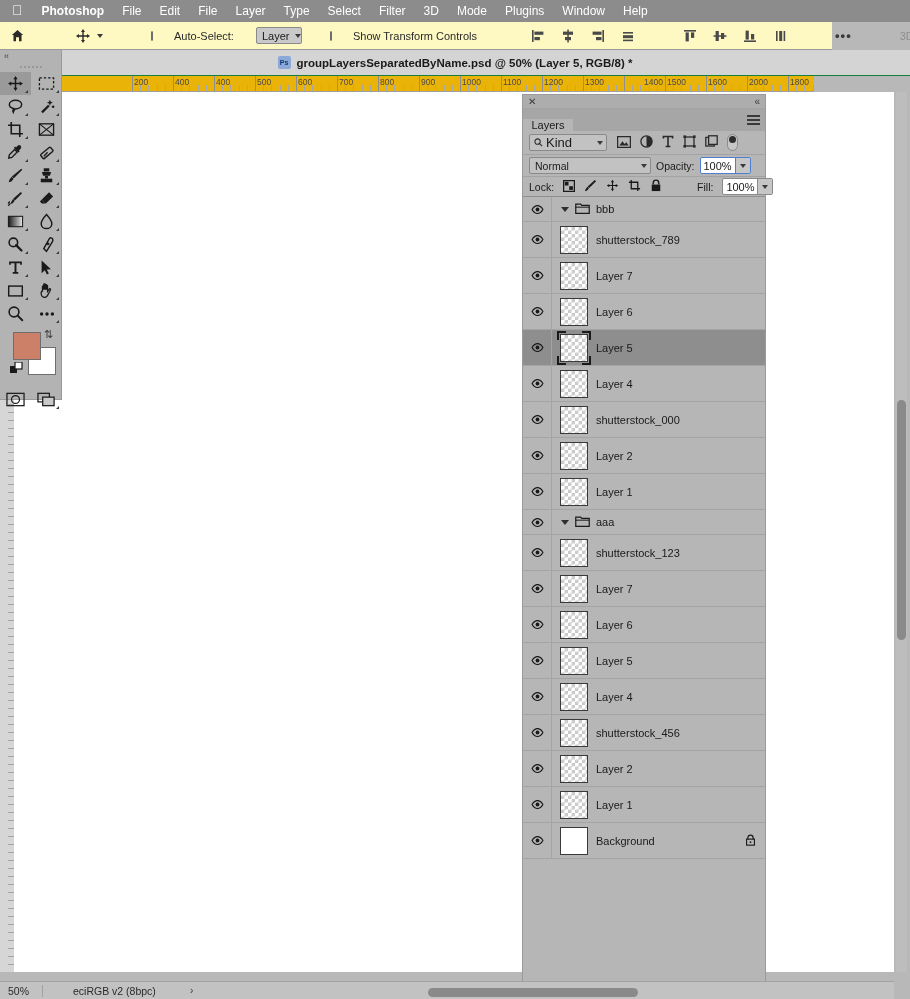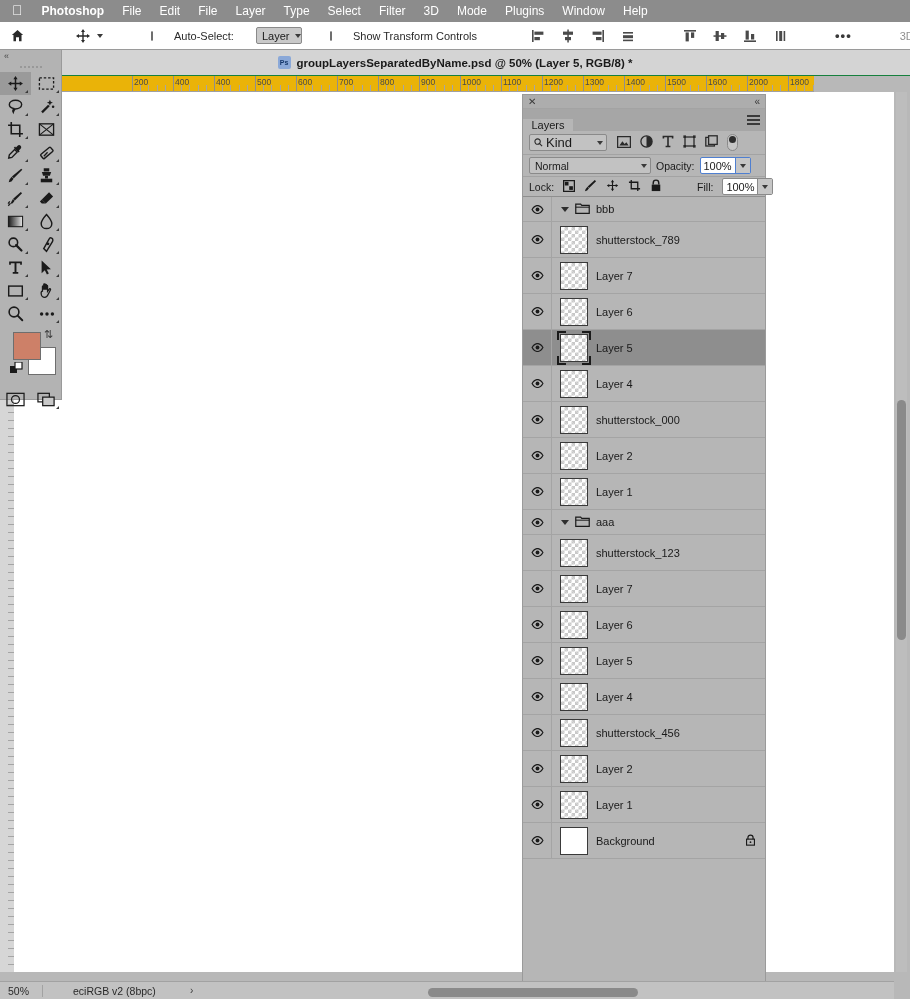--- a/index.html
+++ b/index.html
@@ -20,22 +20,22 @@
     display:flex; align-items:center; gap:0px;
     padding-left:8px;
     color:#fff;
   }
   .menubar .apple { font-size:14px; line-height:1; padding:0 10px 2px 4px; color:#fff; }
   .menubar .mi { padding:0 9px; font-size:12px; color:#fff; height:22px; line-height:22px; white-space:nowrap; }
   .menubar .mi.bold { font-weight:bold; }
 
   
   .optionbar {
-    position:absolute; left:0; top:22px; width:910px; height:28px;
-    background:#ffffff;
+    position:absolute; left:0; top:22px; width:832px; height:28px;
+    background:#fef9c3;
     border-bottom:1px solid #9a9a9a;
     display:flex; align-items:center; gap:16px;
     padding-left:10px;
   }
   .ob-sep { width:1px; height:18px; background:#9a9a9a; margin:0 8px; }
   .ob-item { display:flex; align-items:center; gap:4px; height:28px; }
   .ob-label { font-size:11px; color:#2a2a2a; white-space:nowrap; }
   .ob-label.dim { color:#8f8f8f; }
   .chk { width:10px; height:10px; border:1px solid #6e6e6e; background:#c9c9c9; border-radius:1px; }
   .combo {
@@ -415,21 +415,21 @@
       <div class="tk minor" style="left: 496.4px;"></div>
       <div class="tk minor" style="left: 504.6px;"></div>
       <div class="tk minor" style="left: 512.8px;"></div>
       <div class="tk" style="left: 521px;"></div>
       <div class="lbl" style="left: 521px;">1300</div>
       <div class="tk minor" style="left: 529.2px;"></div>
       <div class="tk minor" style="left: 537.4px;"></div>
       <div class="tk minor" style="left: 545.6px;"></div>
       <div class="tk minor" style="left: 553.8px;"></div>
       <div class="tk" style="left: 562px;"></div>
-      <div class="lbl" style="left: 562px;">1400</div>
+      <div class="lbl" style="left: 580px;">1400</div>
       <div class="tk minor" style="left: 570.2px;"></div>
       <div class="tk minor" style="left: 578.4px;"></div>
       <div class="tk minor" style="left: 586.6px;"></div>
       <div class="tk minor" style="left: 594.8px;"></div>
       <div class="tk" style="left: 603px;"></div>
       <div class="lbl" style="left: 603px;">1500</div>
       <div class="tk minor" style="left: 611.2px;"></div>
       <div class="tk minor" style="left: 619.4px;"></div>
       <div class="tk minor" style="left: 627.6px;"></div>
       <div class="tk minor" style="left: 635.8px;"></div>

